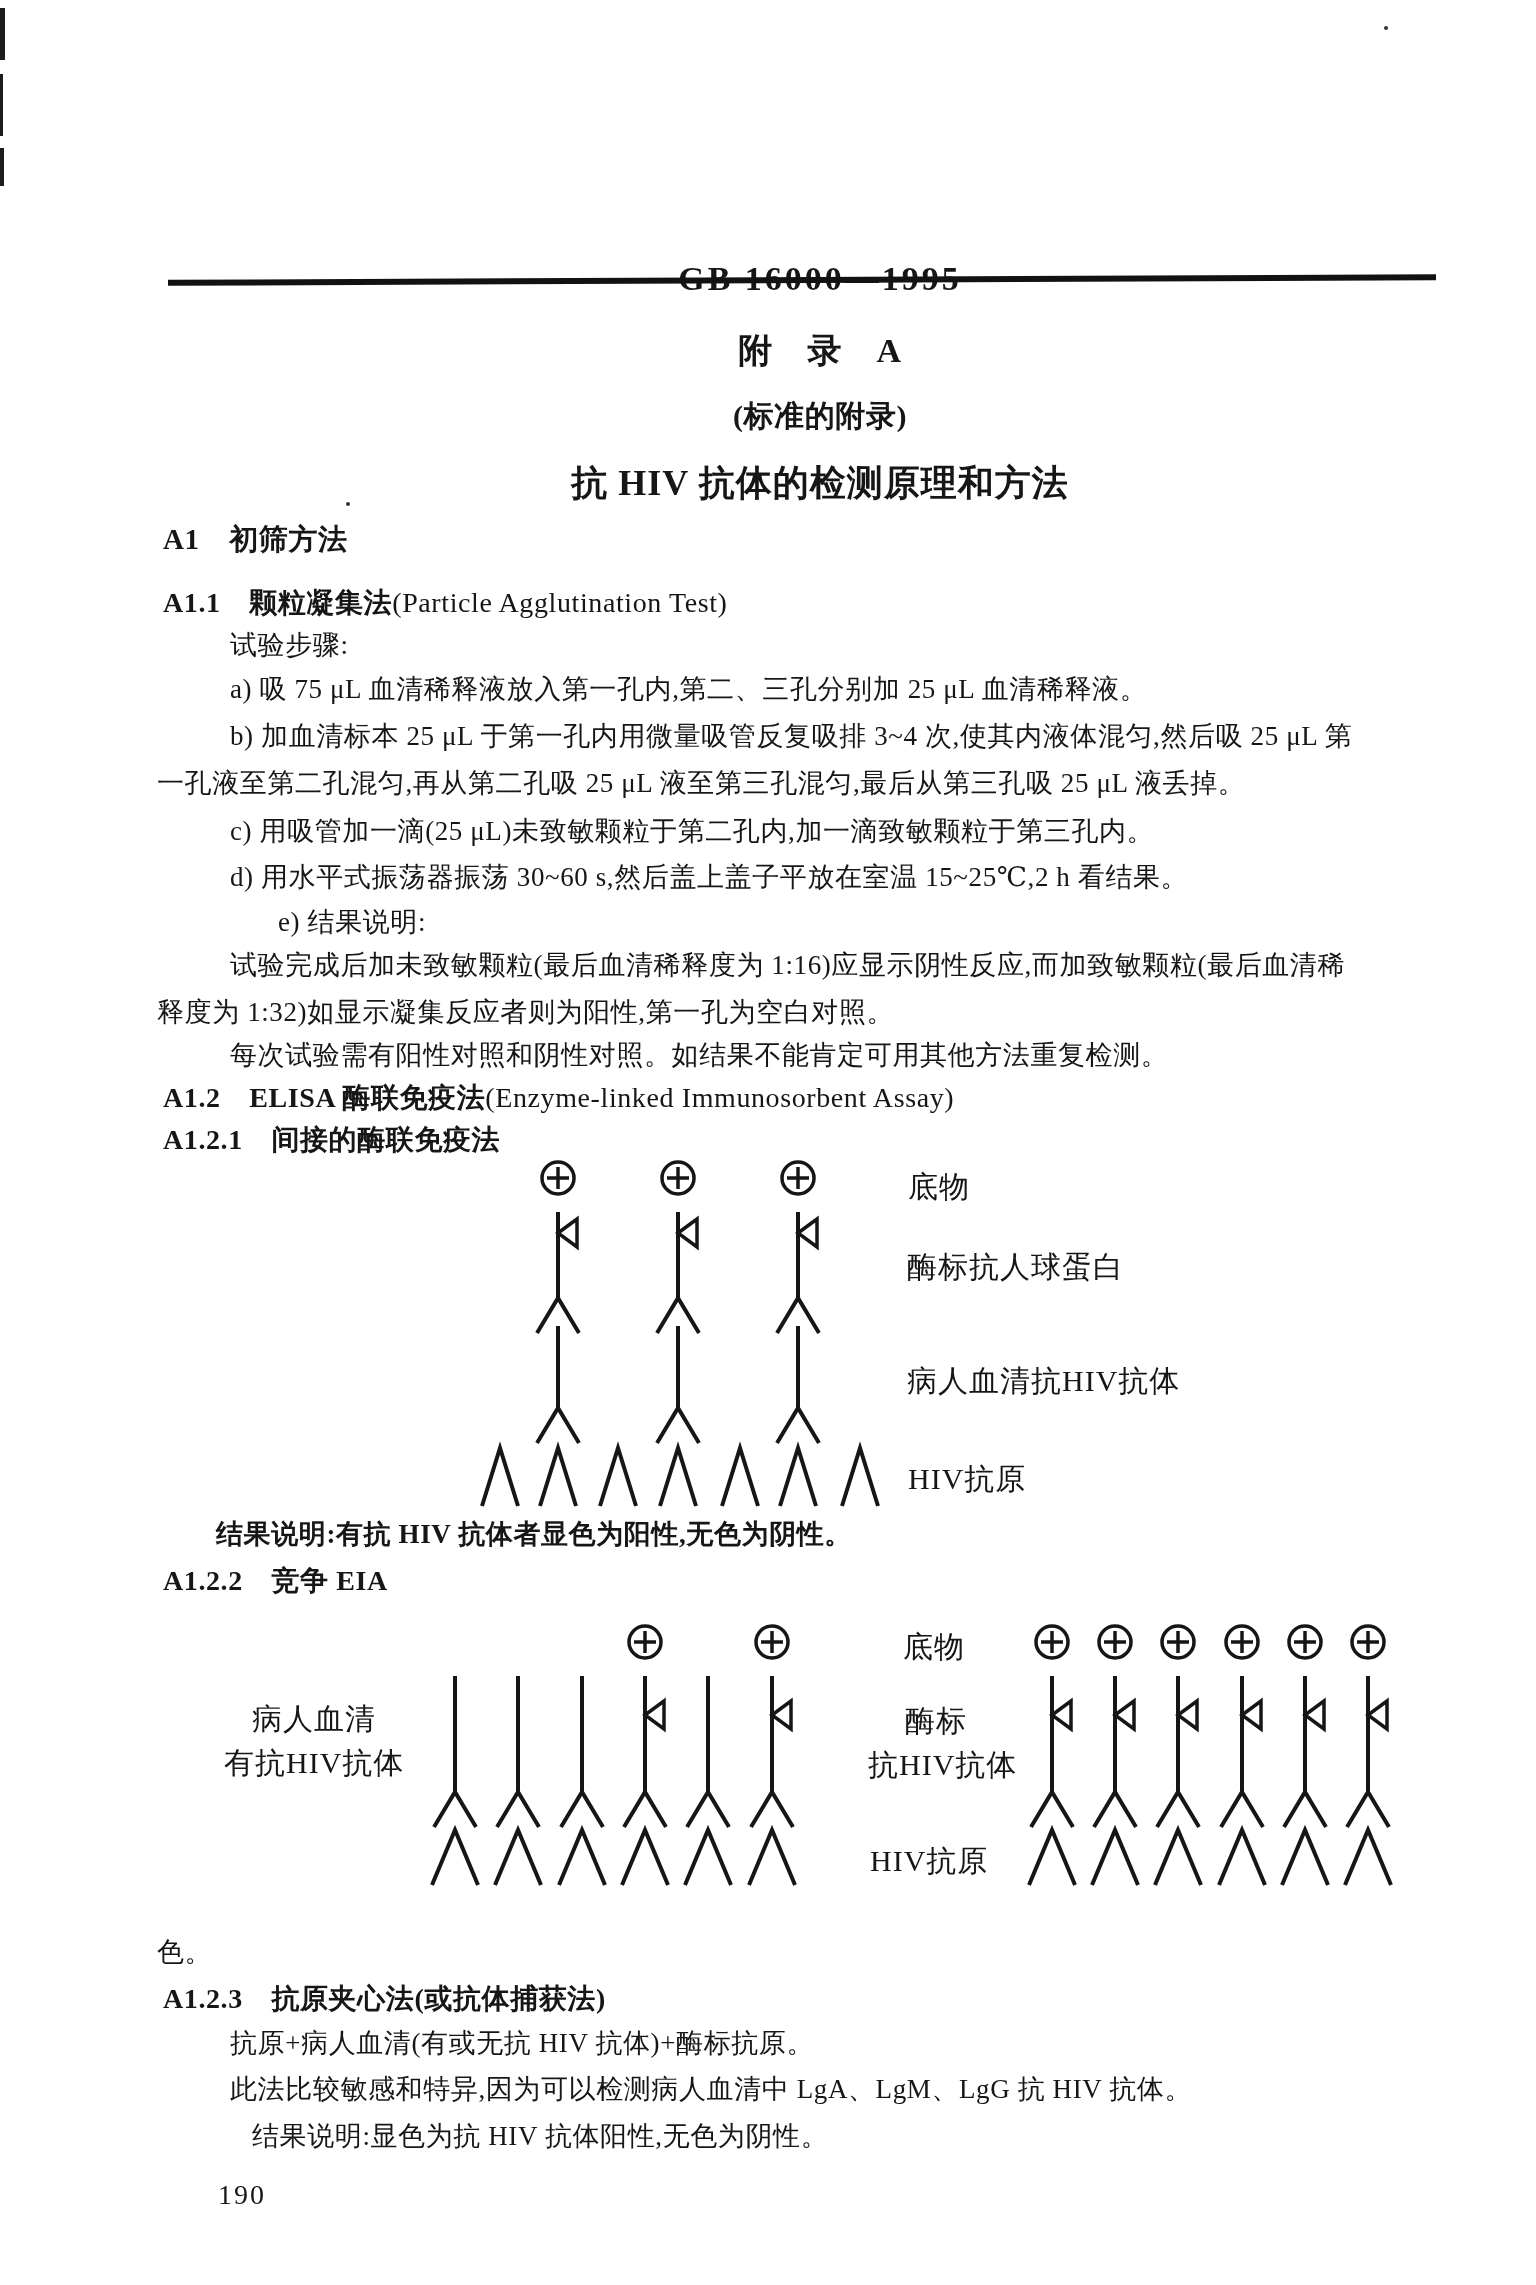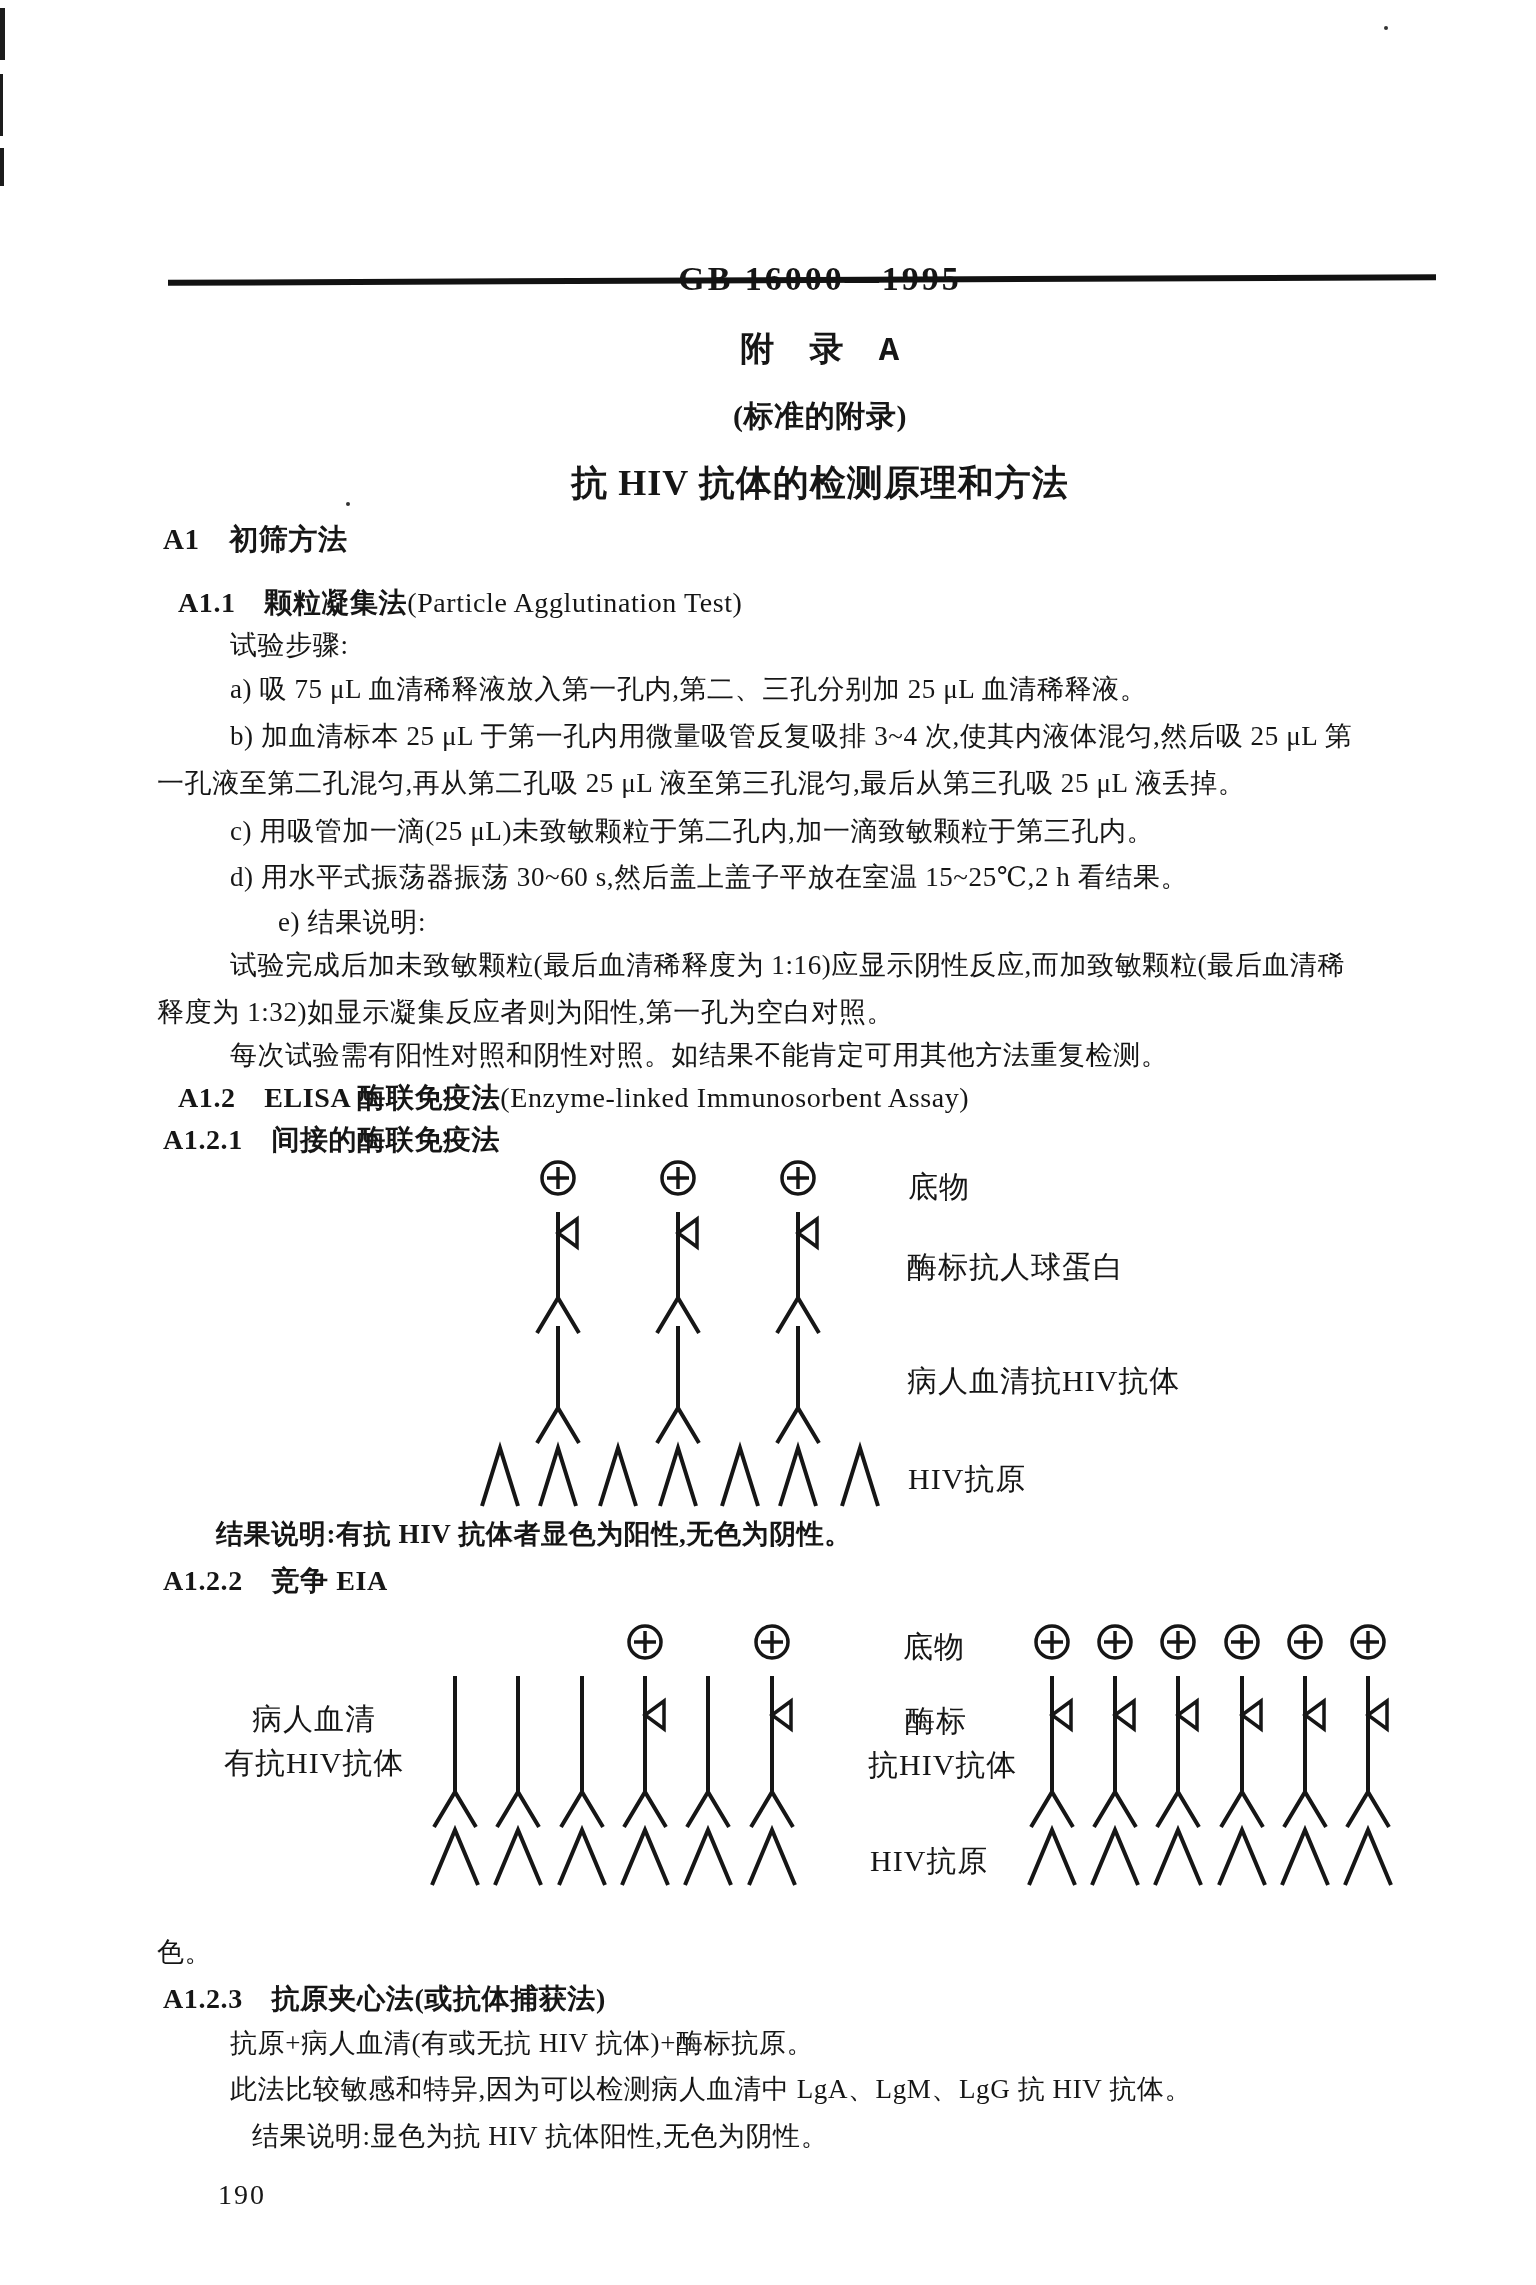--- a/index.html
+++ b/index.html
@@ -14,21 +14,21 @@
   }
   .ln{position:absolute;white-space:nowrap;font-size:27px;letter-spacing:0.6px;line-height:1.25;}
   .b{font-weight:bold;}
   .ctr{text-align:center;left:110px;width:1420px;}
   .gb{font-size:34px;font-weight:bold;letter-spacing:3px;margin-top:40px;}
   .t1{font-size:34px;font-weight:bold;}
   .t2{font-size:30px;font-weight:bold;}
   .t3{font-size:36px;font-weight:bold;letter-spacing:1px;}
   .h1{font-size:29px;font-weight:bold;}
   .h2{font-size:28px;}
-  .h2 .num{font-weight:bold;margin-left:15px;}
+  .h2 .num{font-weight:bold;}
   .dlabel{font-size:30px;letter-spacing:1px;}
   .rule{position:absolute;left:168px;width:1268px;height:6px;background:#121212;transform:rotate(-0.25deg);}
   .artifact{position:absolute;background:#1c1c1c;}
   .speck{position:absolute;width:4px;height:4px;background:#333;border-radius:50%;}
   svg.dg{
     position:absolute;left:0;top:0;
     stroke:#161616;fill:none;stroke-width:4;stroke-linecap:butt;stroke-linejoin:miter;
   }
   .pgno{position:absolute;font-size:28px;letter-spacing:2px;}
 </style>
@@ -39,21 +39,21 @@
 
   <div class="artifact" style="left:0;top:8px;width:5px;height:52px;"></div>
   <div class="artifact" style="left:0;top:74px;width:3px;height:62px;"></div>
   <div class="artifact" style="left:0;top:148px;width:4px;height:38px;"></div>
   <div class="speck" style="left:1384px;top:26px;"></div>
   <div class="speck" style="left:346px;top:502px;"></div>
 
   <div class="ln ctr gb" style="top:218px;">GB 16000—1995</div>
   <div class="rule" style="top:277px;"></div>
 
-  <div class="ln ctr t1" style="top:330px;font-family:Liberation Mono, monospace;">附　录　A</div>
+  <div class="ln ctr t1" style="top:330px;">附　录　A</div>
   <div class="ln ctr t2" style="top:397px;">(标准的附录)</div>
   <div class="ln ctr t3" style="top:461px;">抗 HIV 抗体的检测原理和方法</div>
 
   <div class="ln h1" style="left:163px;top:521px;">A1　初筛方法</div>
 
   <div class="ln h2" style="left:163px;top:585px;"><span class="num">A1.1　颗粒凝集法</span><span>(Particle Agglutination Test)</span></div>
 
   <div class="ln" style="left:230px;top:629px;">试验步骤:</div>
   <div class="ln" style="left:230px;top:673px;">a) 吸 75 μL 血清稀释液放入第一孔内,第二、三孔分别加 25 μL 血清稀释液。</div>
   <div class="ln" style="left:230px;top:720px;">b) 加血清标本 25 μL 于第一孔内用微量吸管反复吸排 3~4 次,使其内液体混匀,然后吸 25 μL 第</div>

